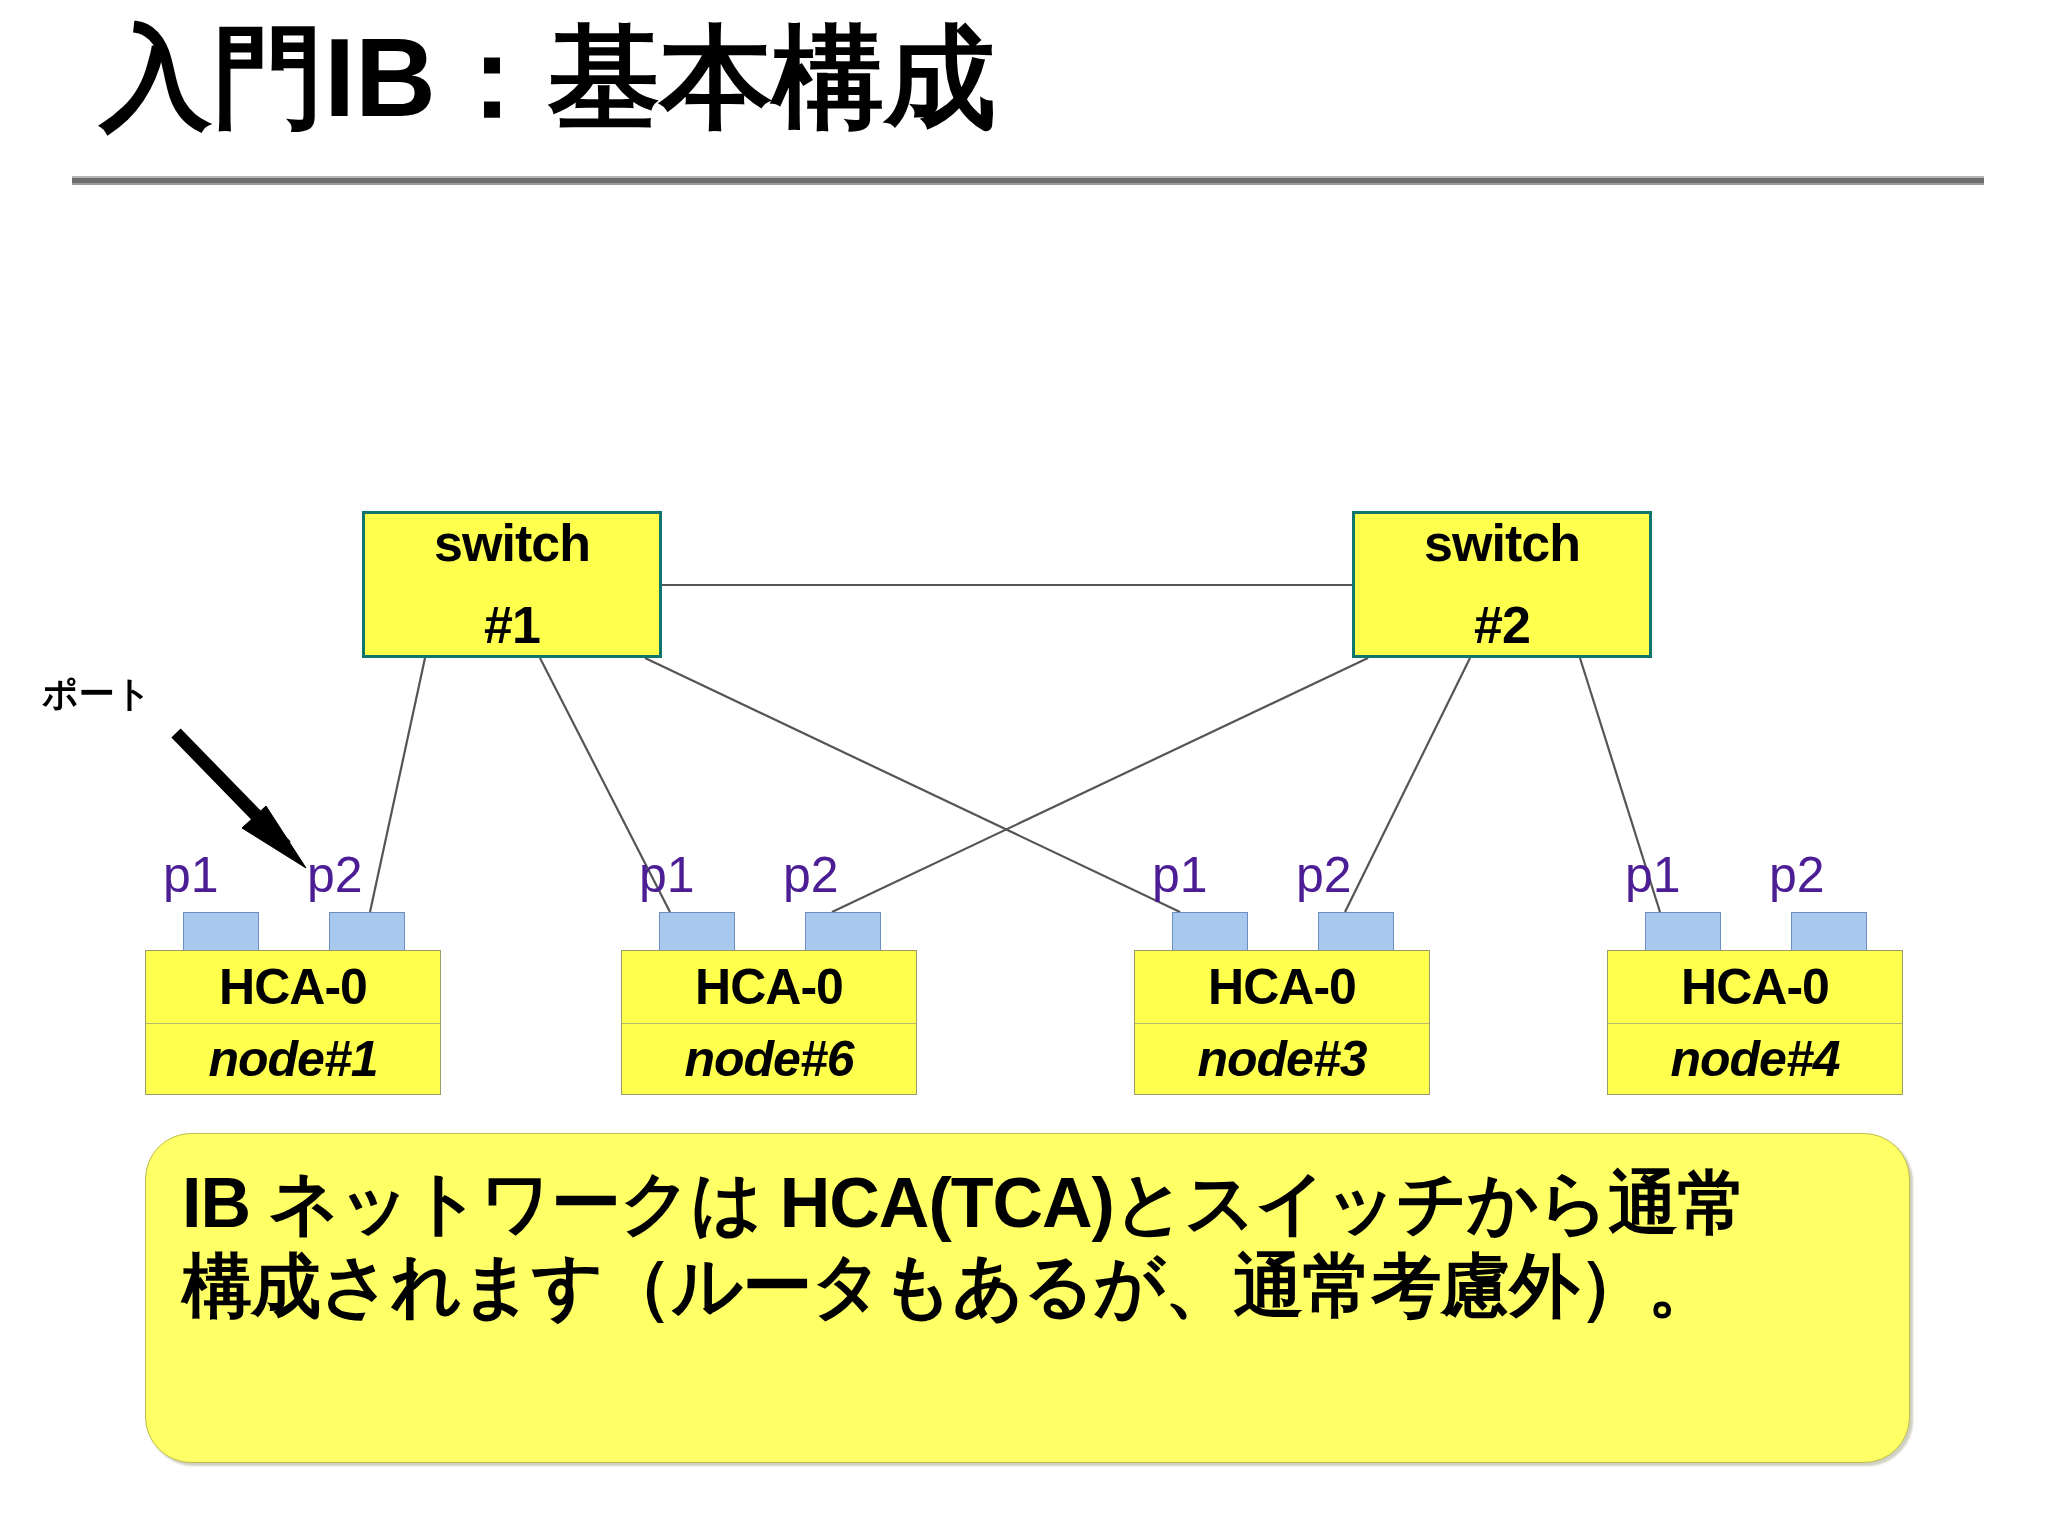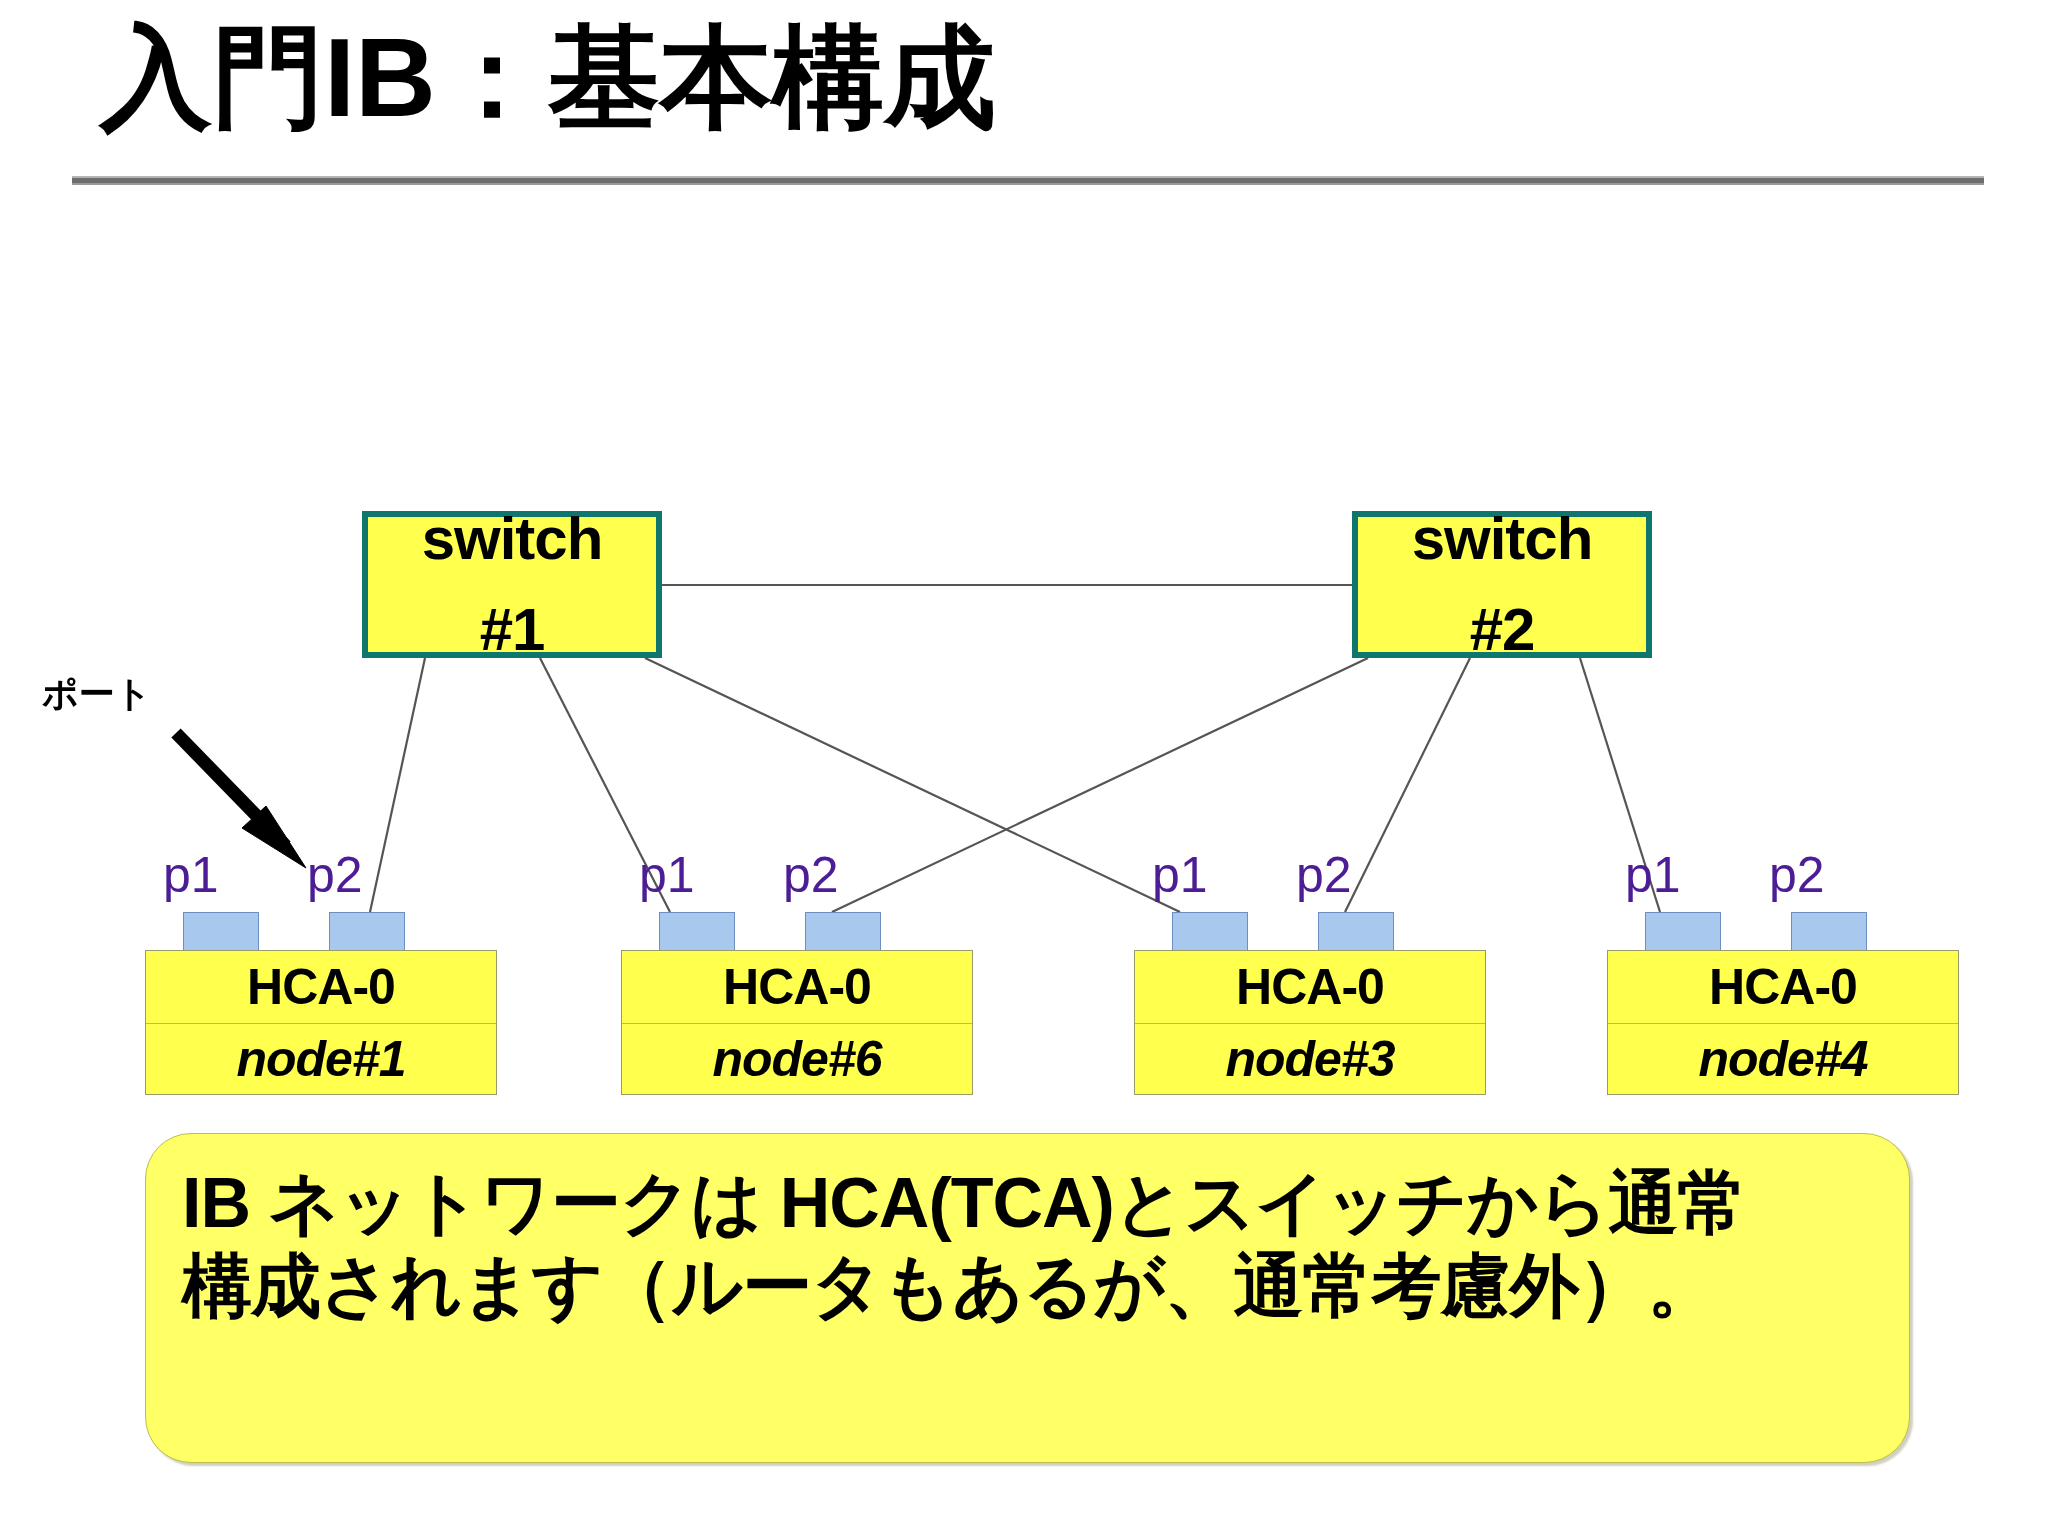--- a/index.html
+++ b/index.html
@@ -47,29 +47,29 @@
     top: 0;
     width: 2048px;
     height: 1535px;
     pointer-events: none;
   }
 
   
   .switch-box {
     position: absolute;
     background: #ffff4d;
-    border: 6px solid #0f766e;
+    border: 3px solid #0f766e;
     box-sizing: border-box;
     display: flex;
     flex-direction: column;
     align-items: center;
     justify-content: center;
     color: #000;
     font-weight: 700;
-    font-size: 60px;
+    font-size: 52px;
     line-height: 1.06;
     letter-spacing: -1px;
     gap: 27px;
   }
   #switch-1 { left: 362px; top: 511px; width: 300px; height: 147px; }
   #switch-2 { left: 1352px; top: 511px; width: 300px; height: 147px; }
 
   
   .node-unit {
     position: absolute;
@@ -90,21 +90,21 @@
     border: 1px solid #6a8fc0;
     box-sizing: border-box;
   }
   .port.p1 { left: 38px; }
   .port.p2 { left: 184px; }
 
   .hca-box {
     position: absolute;
     left: 0;
     top: 38px;
-    width: 352px;
+    width: 296px;
     height: 145px;
     background: #ffff4d;
     border: 1px solid #9a9a6a;
     box-sizing: border-box;
   }
   .hca-row, .node-row {
     position: absolute;
     left: 0;
     width: 100%;
     height: 50%;

